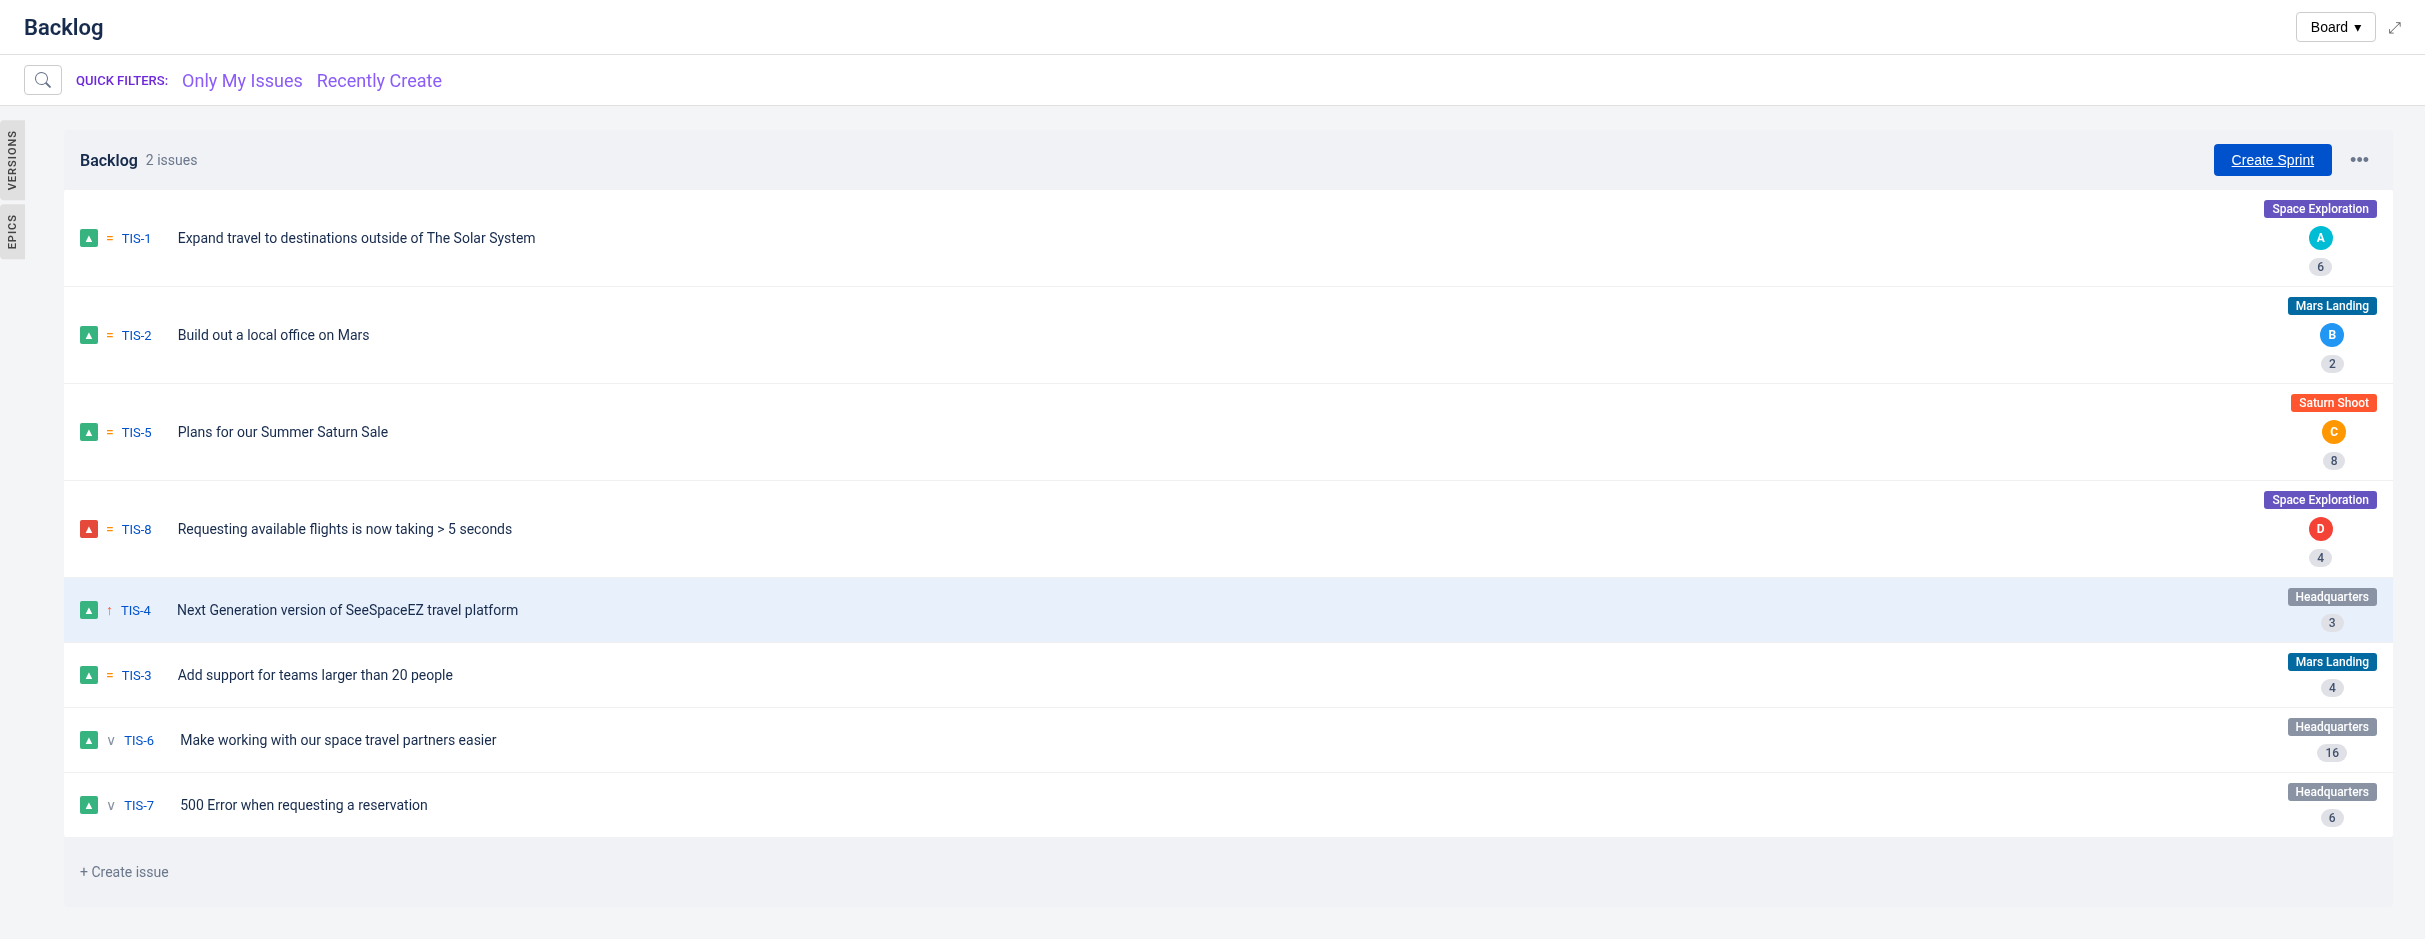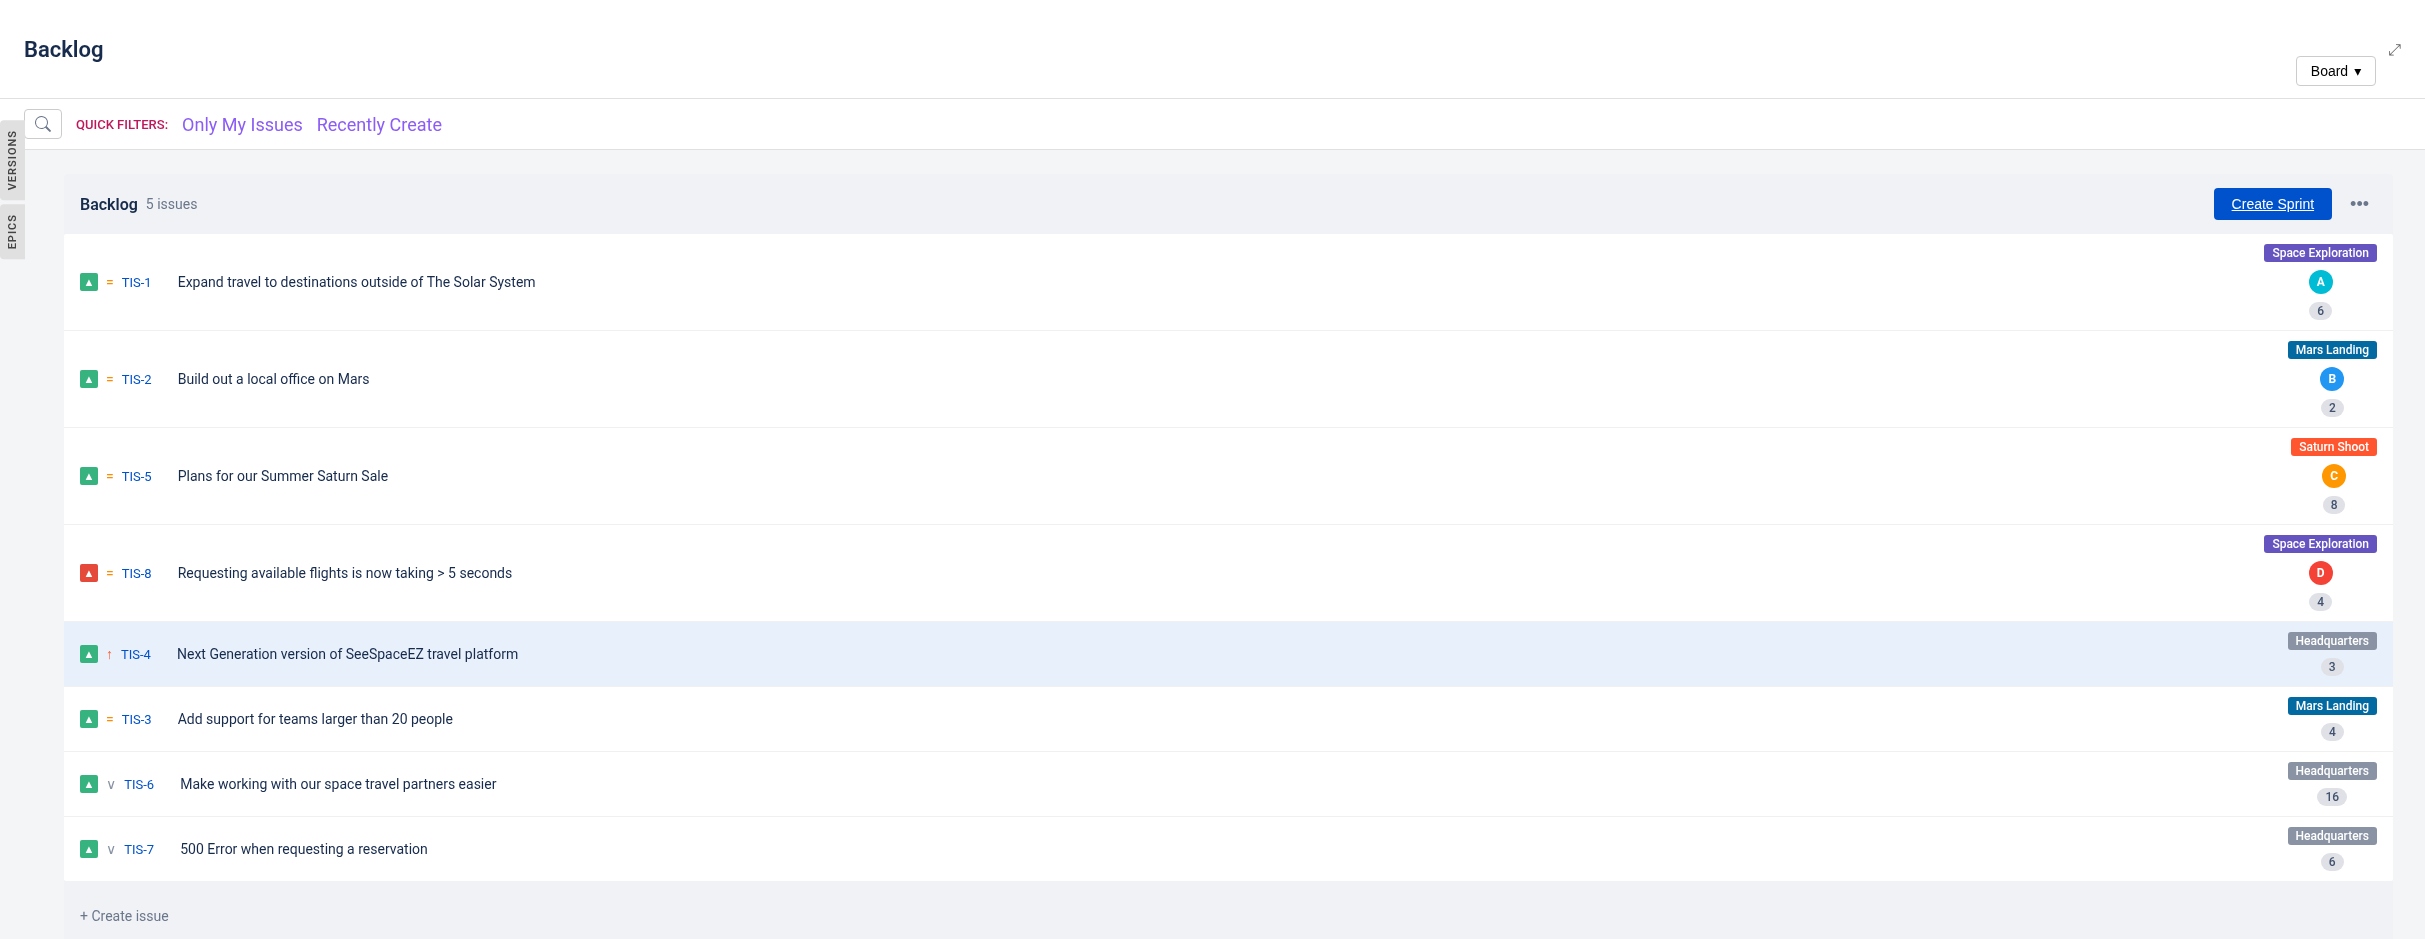--- a/index.html
+++ b/index.html
@@ -28,21 +28,20 @@
     .board-btn {
       background: white;
       border: 1px solid #ccc;
       border-radius: 4px;
       padding: 6px 14px;
       font-size: 14px;
       cursor: pointer;
       display: flex;
       align-items: flex-end;
       gap: 6px;
-      margin-top: 44px;
     }
 
     .expand-icon {
       cursor: pointer;
       font-size: 16px;
       color: #666;
     }
 
     .top-bar-right {
       display: flex;
@@ -62,21 +61,21 @@
     .search-box {
       border: 1px solid #ccc;
       border-radius: 4px;
       padding: 6px 10px;
       display: flex;
       align-items: center;
       cursor: pointer;
     }
 
     .quick-filters-label {
-      color: #be185d;
+      color: #6d28d9;
       font-size: 13px;
       font-weight: 500;
     }
 
     .filter-link {
       color: #8b5cf6;
       font-size: 18px;
       cursor: pointer;
       text-decoration: none;
     }
@@ -330,21 +329,21 @@
   <div class="side-tab">VERSIONS</div>
   <div class="side-tab">EPICS</div>
 </div>
 
 <div class="main-content">
   <div class="backlog-section">
 
     <div class="backlog-header">
       <div class="backlog-header-left">
         <span class="backlog-title">Backlog</span>
-        <span class="issues-count">5 issues</span>
+        <span class="issues-count">2 issues</span>
       </div>
       <div class="backlog-header-right">
         <button class="create-sprint-btn">Create Sprint</button>
         <button class="more-btn">•••</button>
       </div>
     </div>
 
     <div class="issues-list">
 
       <div class="issue-row">

